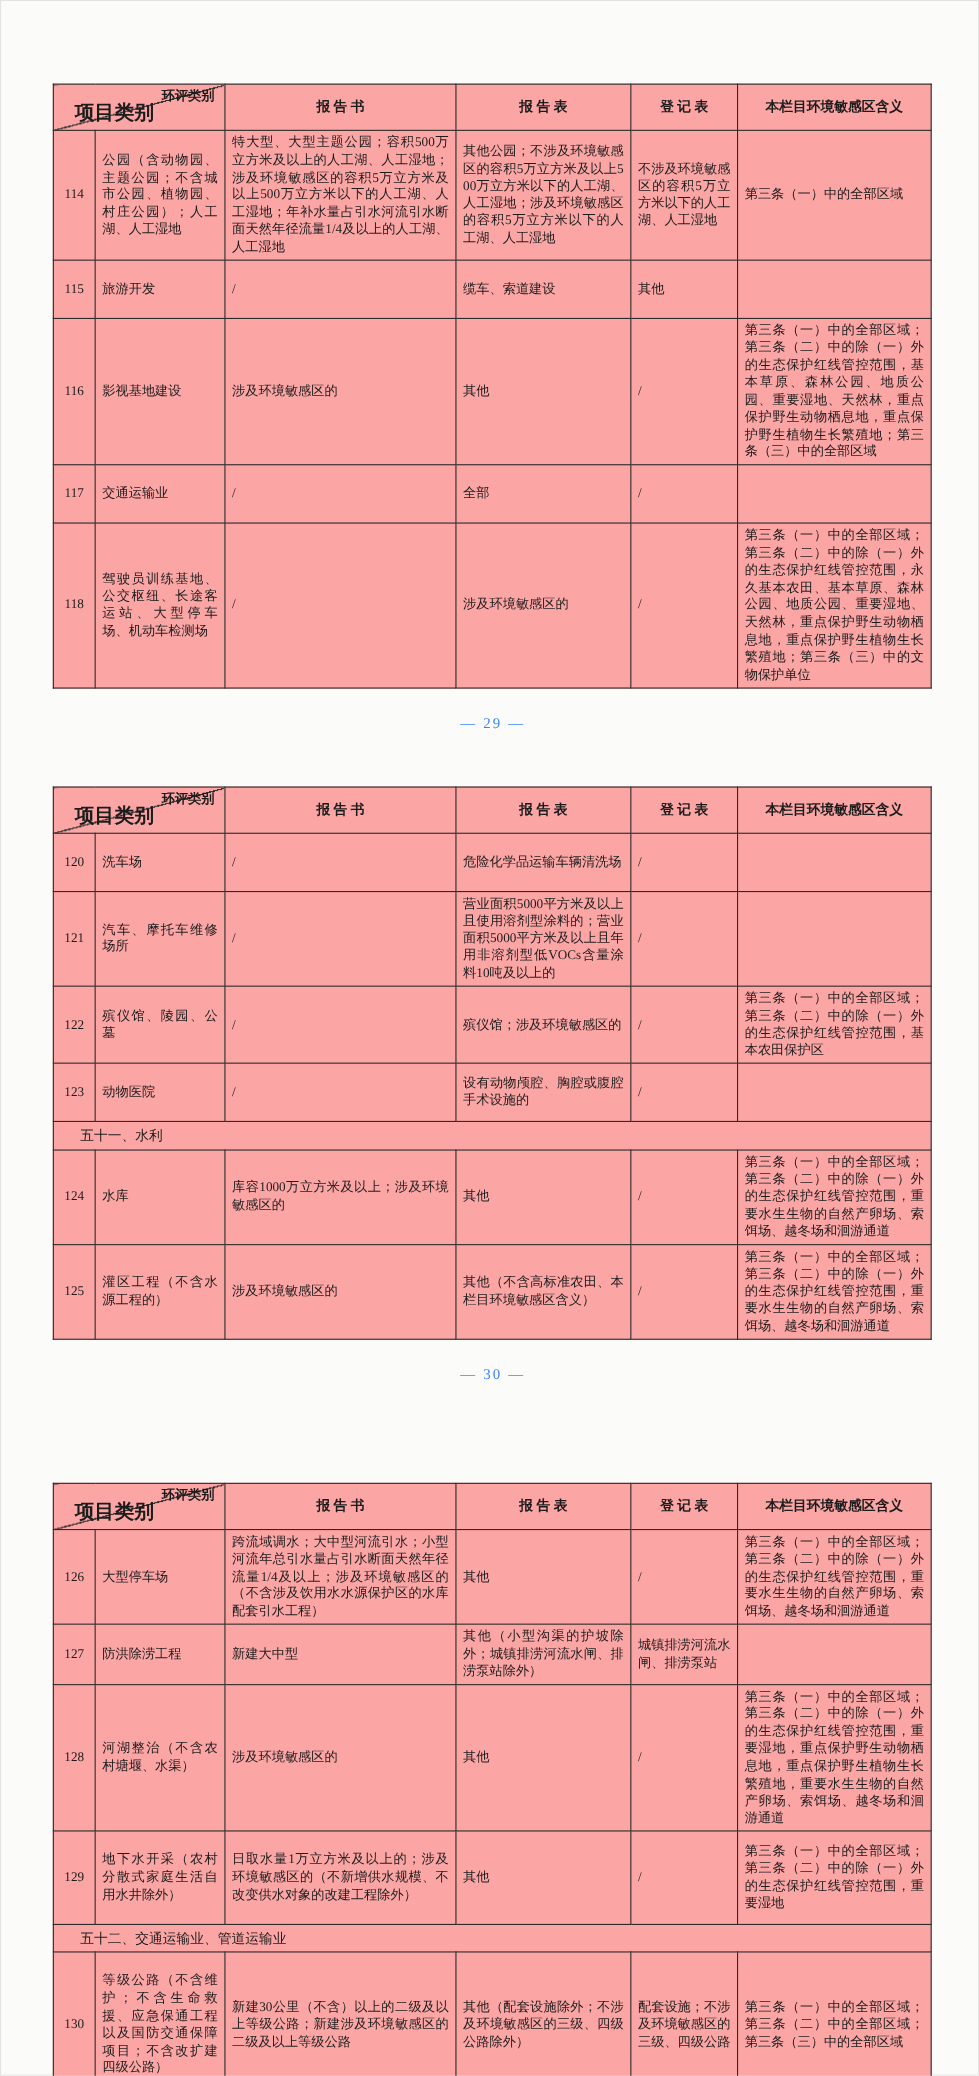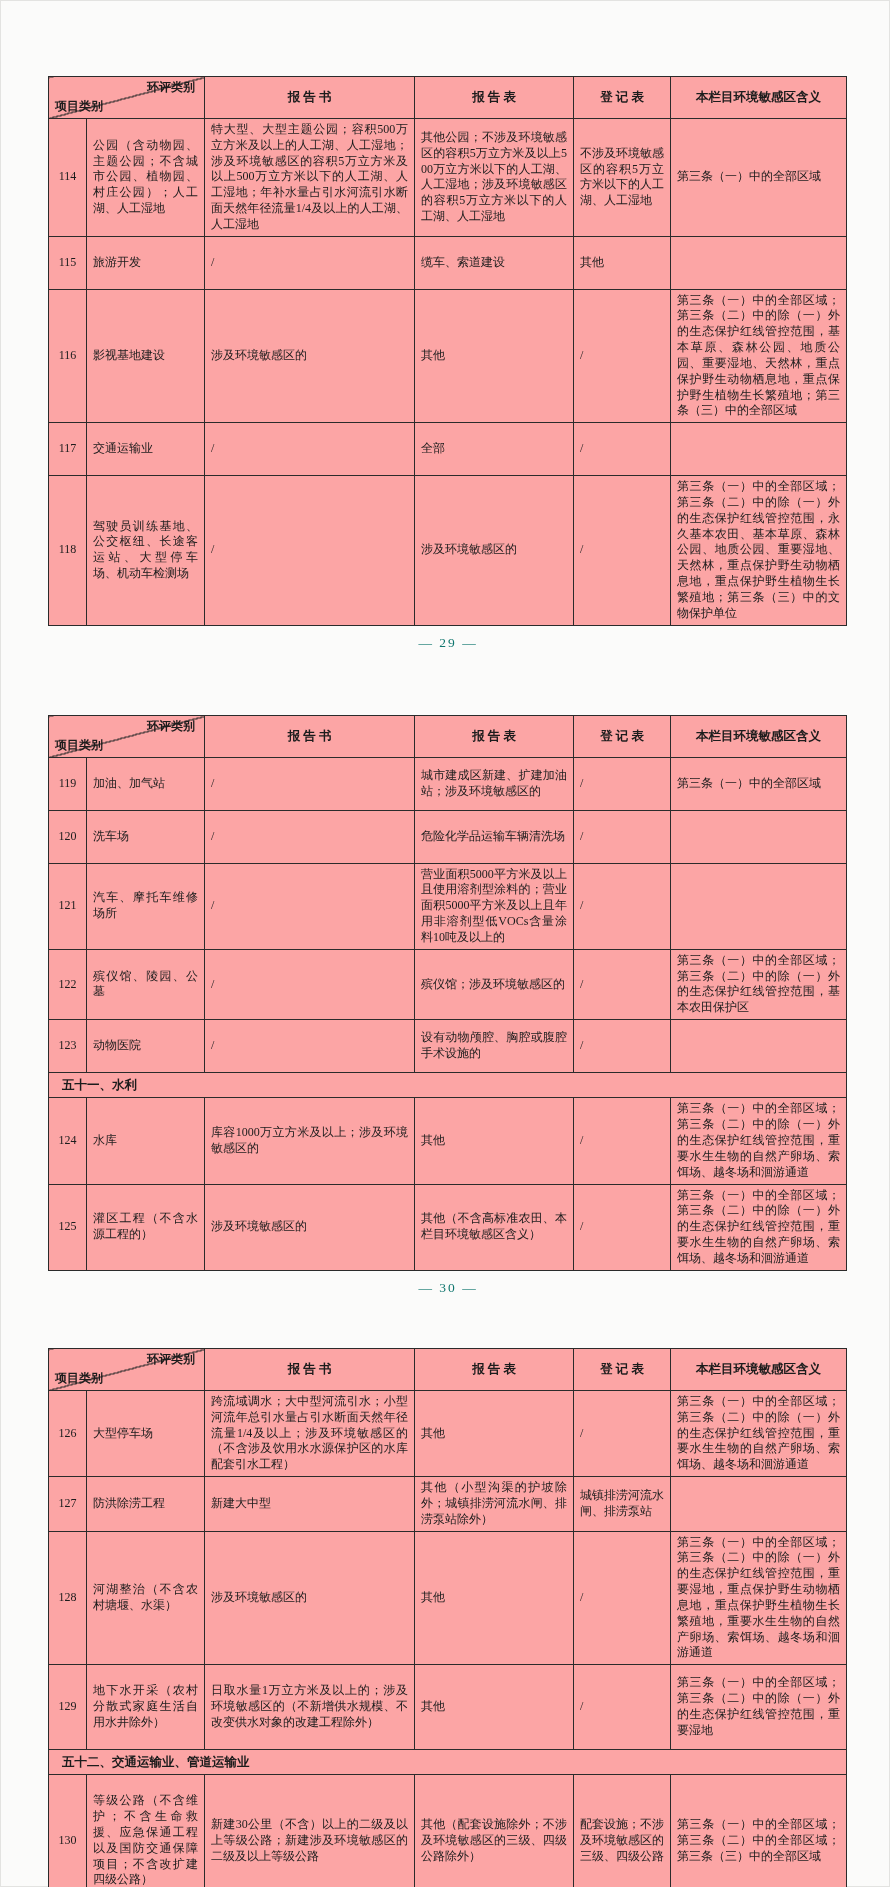--- a/index.html
+++ b/index.html
@@ -30,28 +30,28 @@
   .eia-table tr.header-row{height:42px;}
   th.diag{
     position:relative;padding:0;
     background-image:linear-gradient(to bottom right,
       transparent calc(50% - 0.6px),
       #2b2b2b calc(50% - 0.6px),
       #2b2b2b calc(50% + 0.6px),
       transparent calc(50% + 0.6px));
   }
   th.diag .diag-top{position:absolute;top:3px;right:9px;font-size:12px;}
-  th.diag .diag-bottom{position:absolute;bottom:3px;left:6px;font-size:12px;}
+  th.diag .diag-bottom{position:absolute;bottom:3px;left:19px;font-size:18px;}
   td.num{text-align:center;padding:0 1px;}
   td.proj{text-align:justify;padding:18px 6px;}
   td.body{text-align:justify;padding:3px 6px;}
-  td.section{font-weight:bold;font-size:12.5px;padding:4px 13px;text-align:left;}
+  td.section{font-weight:normal;font-size:12.5px;padding:4px 24px;text-align:left;}
   .page-num{
-    text-align:center;margin-top:9px;font-size:13.5px;
-    letter-spacing:2px;color:#0f766e;
+    text-align:center;margin-top:24px;font-size:13.5px;
+    letter-spacing:2px;color:#3b82f6;
   }
 </style>
 </head>
 <body>
 
 <div class="canvas">
   <section class="sheet" id="sheet-0">
     <div>
         <table class="eia-table">
           <colgroup>
@@ -138,28 +138,20 @@
                 <span class="diag-bottom">项目类别</span>
               </th>
               <th>报 告 书</th>
               <th>报 告 表</th>
               <th>登 记 表</th>
               <th>本栏目环境敏感区含义</th>
             </tr>
           </thead>
           <tbody>
             <tr>
-              <td class="num">119</td>
-              <td class="proj">加油、加气站</td>
-              <td class="body">/</td>
-              <td class="body">城市建成区新建、扩建加油站；涉及环境敏感区的</td>
-              <td class="body">/</td>
-              <td class="body">第三条（一）中的全部区域</td>
-            </tr>
-            <tr>
               <td class="num">120</td>
               <td class="proj">洗车场</td>
               <td class="body">/</td>
               <td class="body">危险化学品运输车辆清洗场</td>
               <td class="body">/</td>
               <td class="body"></td>
             </tr>
             <tr>
               <td class="num">121</td>
               <td class="proj">汽车、摩托车维修场所</td>

